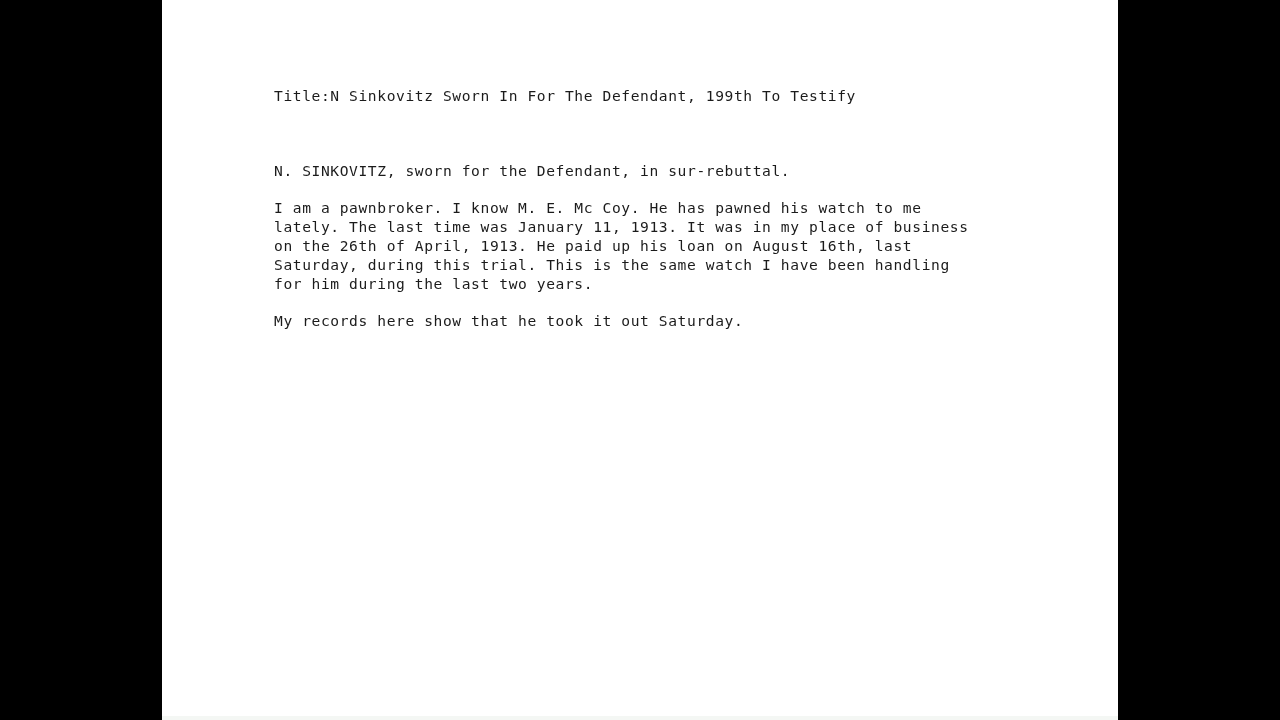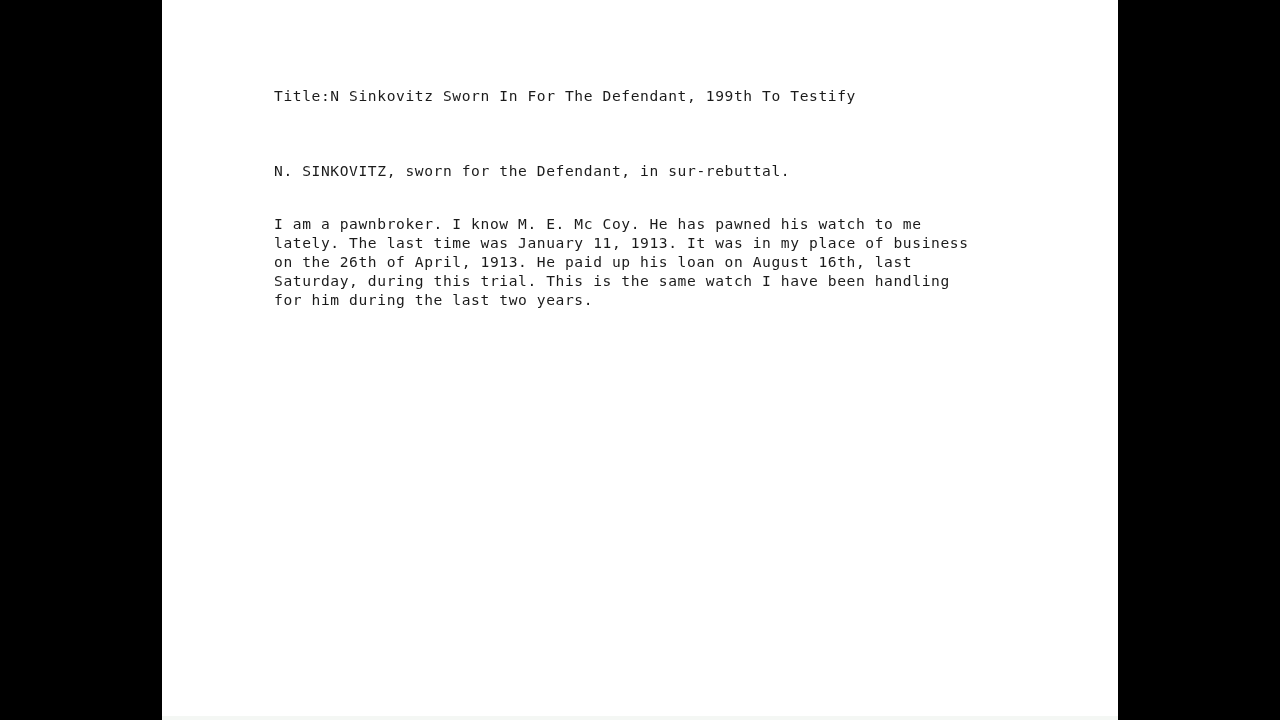--- a/index.html
+++ b/index.html
@@ -46,21 +46,21 @@
     line-height: 19px;
     color: #1b1b1b;
     letter-spacing: 0.6px;
     white-space: pre-wrap;
     margin: 0 0 18px 0;
   }
   .doc-block.meta {
     margin-bottom: 18px;
   }
   .doc-block.tight {
-    margin-bottom: 34px;
+    margin-bottom: 18px;
   }
 </style>
 </head>
 <body>
 
 <div class="viewport">
 
   <div class="page">
 
     <div class="doc-body">
@@ -71,19 +71,20 @@
 
       <p class="doc-block tight">N. SINKOVITZ, sworn for the Defendant, in sur-rebuttal.</p>
 
       <p class="doc-block">I am a pawnbroker. I know M. E. Mc Coy. He has pawned his watch to me
 lately. The last time was January 11, 1913. It was in my place of business
 on the 26th of April, 1913. He paid up his loan on August 16th, last
 Saturday, during this trial. This is the same watch I have been handling
 for him during the last two years.</p>
 
 
+      <p class="doc-block">My records here show that he took it out Saturday.</p>
 
     </div>
   </div>
 
   <div class="page-bottom-edge"></div>
 
 </div>
 
 </body></html>

